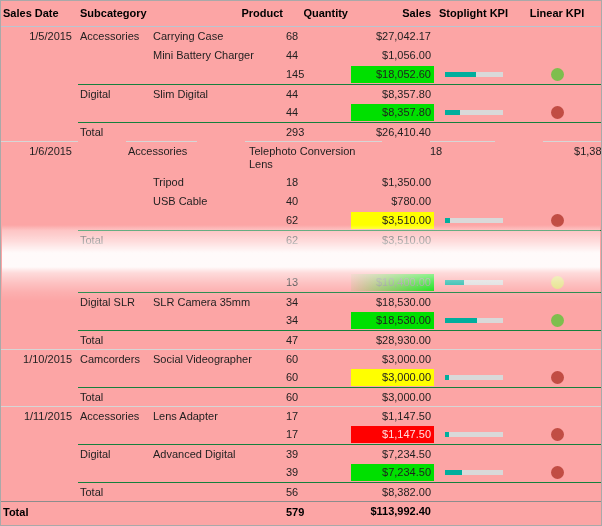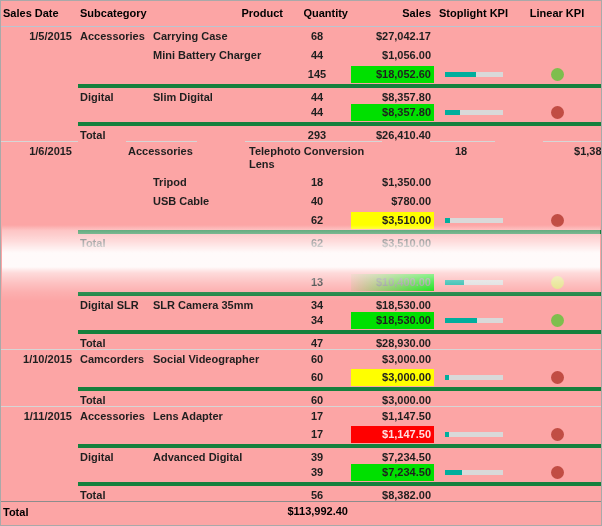--- a/index.html
+++ b/index.html
@@ -19,31 +19,31 @@
   }
 
   .header-row, .row, .grand-row {
     display:grid;
     grid-template-columns:77px 71px 137px 65px 83px 79px 88px;
   }
 
   .header-row { height:26px; font-weight:bold; color:#000; }
   .header-row .cell { border-bottom:1px solid #b9c6d1; line-height:25px; }
 
-  .row { height:19px; line-height:19px;font-weight:bold; }
+  .row { height:19px; line-height:19px; }
   .row.tall { height:32px; line-height:13px;gap:48px; }
   .row.tall .cell { padding-top:3px; }
   .row.spacer { height:24px; }
 
   .cell { overflow:hidden; white-space:nowrap; }
 
   .c-date   { text-align:right; padding-right:6px; }
   .c-subcat { padding-left:2px; }
   .c-product{ padding-left:4px; white-space:normal; }
-  .c-qty    { text-align:center; padding-right:3px; }
+  .c-qty    { text-align:left; padding-right:3px; }
   .c-sales  { text-align:right; }
   .c-kpi    { display:flex; align-items:center; justify-content:center; }
   .c-stop   { display:flex; align-items:center; justify-content:center; }
 
   .h-left   { text-align:left; padding-left:2px; }
   .h-right  { text-align:right; padding-right:3px; }
   .h-center { text-align:center; }
 
   .sales-box { height:17px; line-height:17px; margin-top:1px; padding-right:3px; }
   .tall .sales-box { height:13px; line-height:13px; margin-top:0; }
@@ -56,21 +56,21 @@
   }
 
   .kpi-track { width:58px; height:5px; background:var(--track); }
   .kpi-fill  { height:5px; background:var(--teal); }
 
   .dot { width:13px; height:13px; border-radius:50%; }
   .dot-green  { background:var(--dot-green); }
   .dot-red    { background:var(--dot-red); }
   .dot-yellow { background:var(--dot-yellow); }
 
-  .row.b-group .cell { border-top:4px solid #15803d; }
+  .row.b-group .cell { border-top:1px solid #15803d; }
   .row.b-group .c-date { border-top:none; }
   .row.b-full .cell { border-top:1px solid #d6d6d6; }
 
   .grand-row { height:24px; line-height:21px; font-weight:bold; color:#000; border-top:1px solid #8c8c8c; }
   .grand-row .c-date { text-align:left; padding-left:2px; }
 
   .fade-overlay {
     position:absolute; left:1px; right:1px; top:224px; height:76px;
     pointer-events:none;
     background:linear-gradient(180deg,
@@ -411,20 +411,21 @@
         </div>
         <div class="cell c-kpi"></div>
         <div class="cell c-stop"></div>
       </div>
     </div>
 
   <div class="grand-row">
     <div class="cell c-date">Total</div>
     <div class="cell c-subcat"></div>
     <div class="cell c-product"></div>
+    <div class="cell c-qty">579</div>
     <div class="cell c-sales">
         <div class="sales-box">$113,992.40</div>
       </div>
     <div class="cell c-kpi"></div>
     <div class="cell c-stop"></div>
   </div>
 
   <div class="fade-overlay"></div>
 </div>
 

